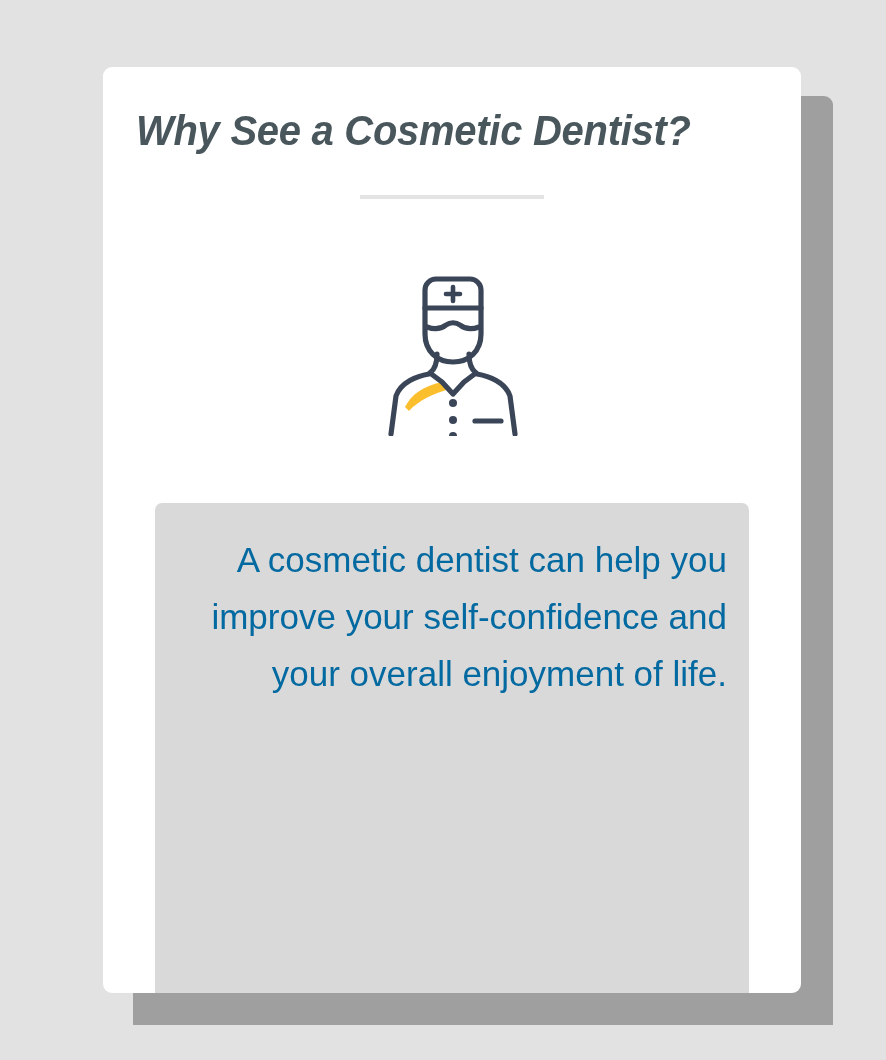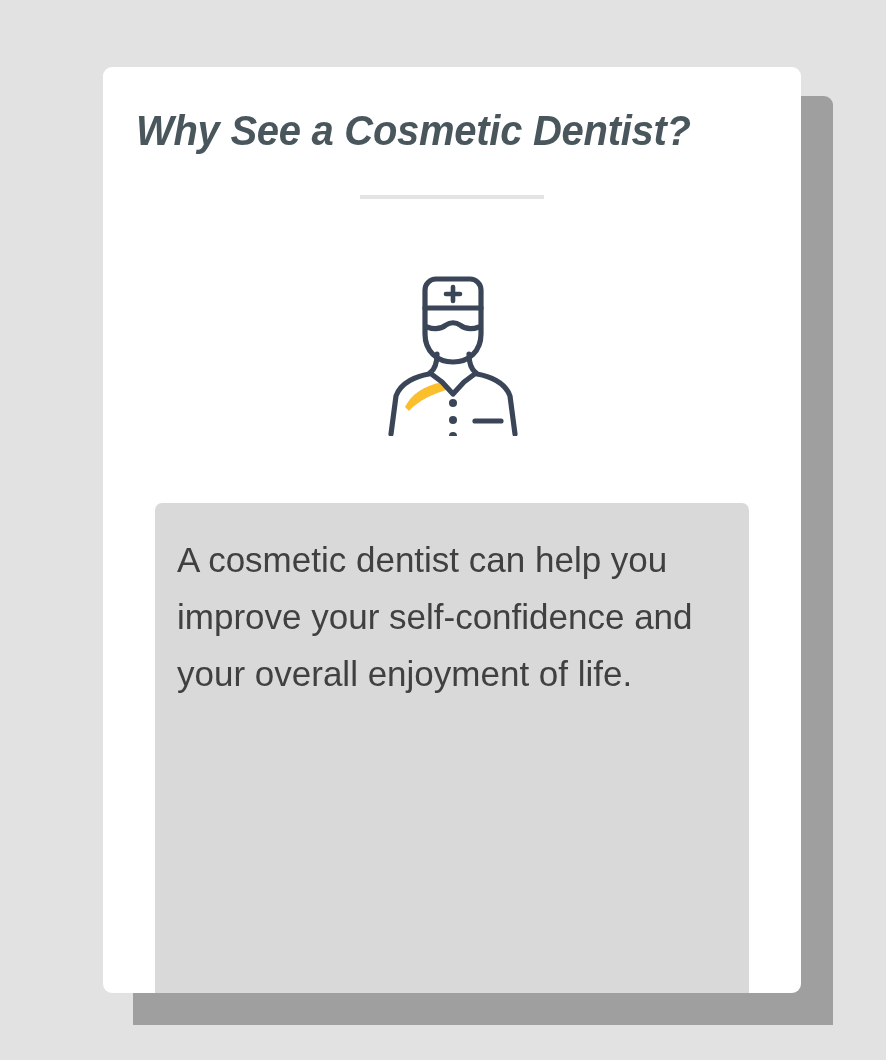--- a/index.html
+++ b/index.html
@@ -96,24 +96,24 @@
     width: 594px;
     height: 530px;
     background: #d9d9d9;
     border-radius: 7px;
   }
   .body-text {
     position: absolute;
     left: 22px;
     top: 28px;
     width: 550px;
-    text-align: left;
+    text-align: right;
     font-size: 35px;
     line-height: 57px;
-    color: #404040;
+    color: #0369a1;
     font-family: "Liberation Sans", sans-serif;
   }
 </style>
 </head>
 <body>
 
 <div id="slide-root">
 
   <div class="shadow-card"></div>
 

